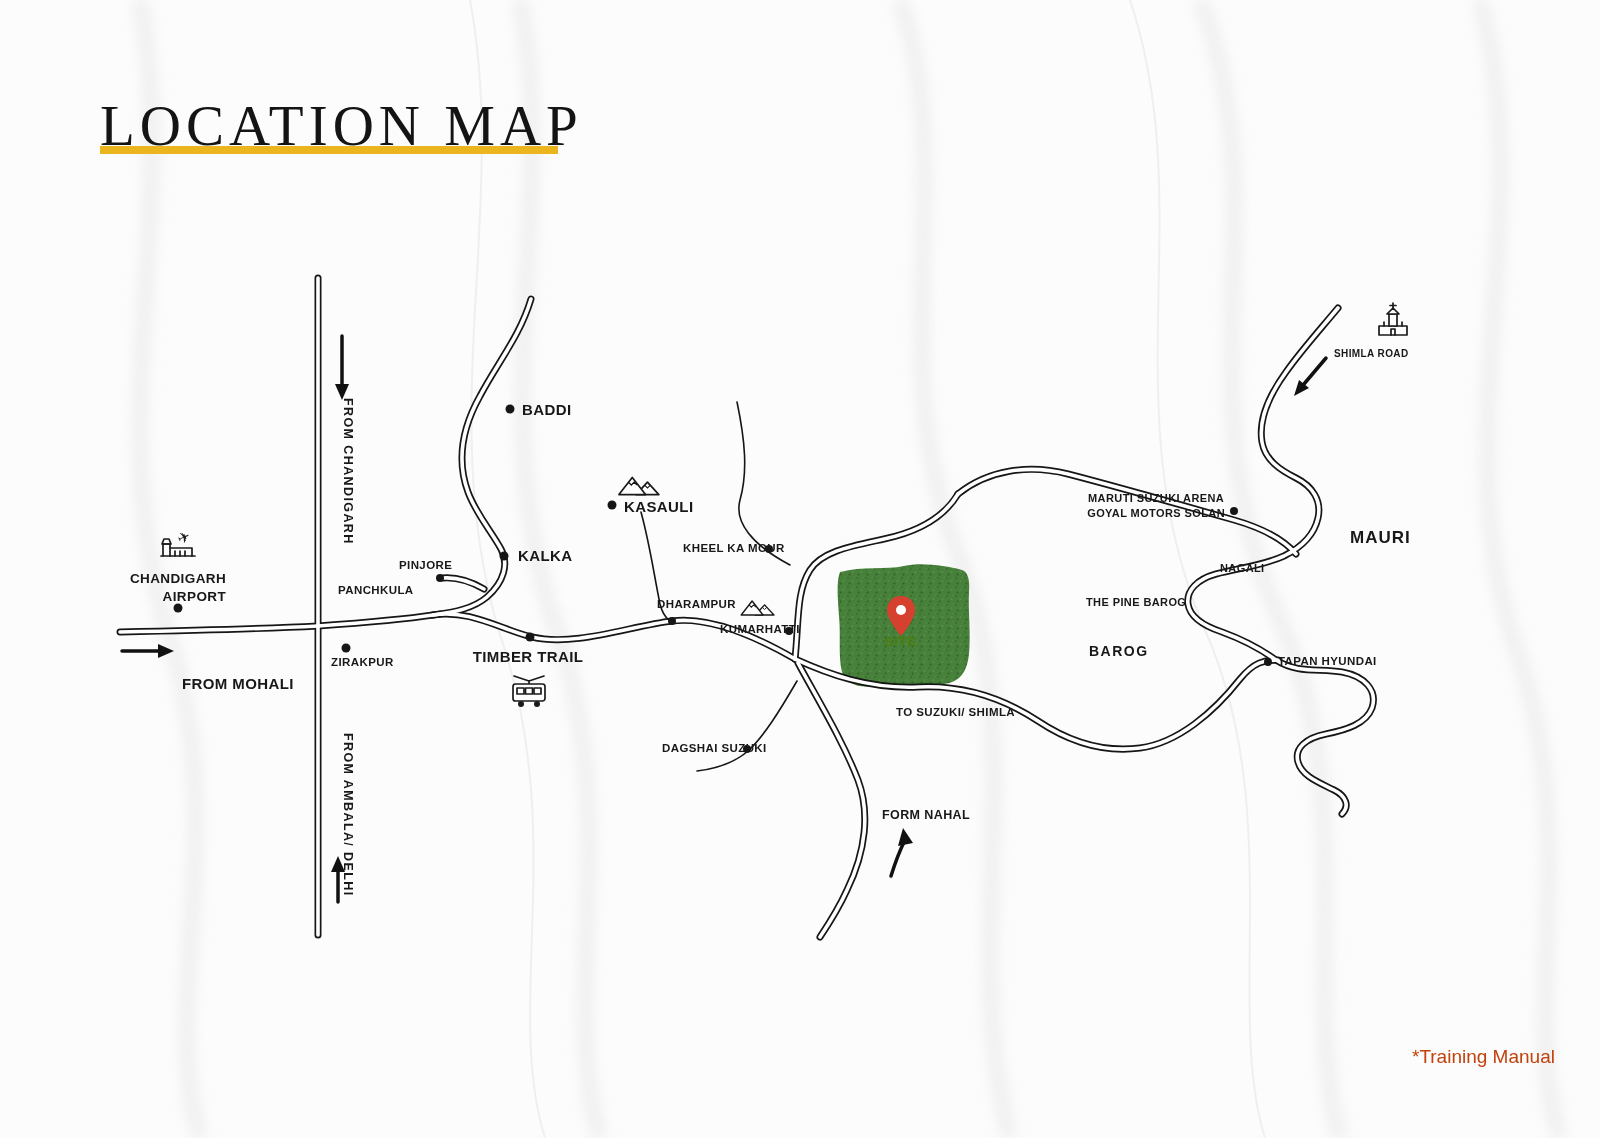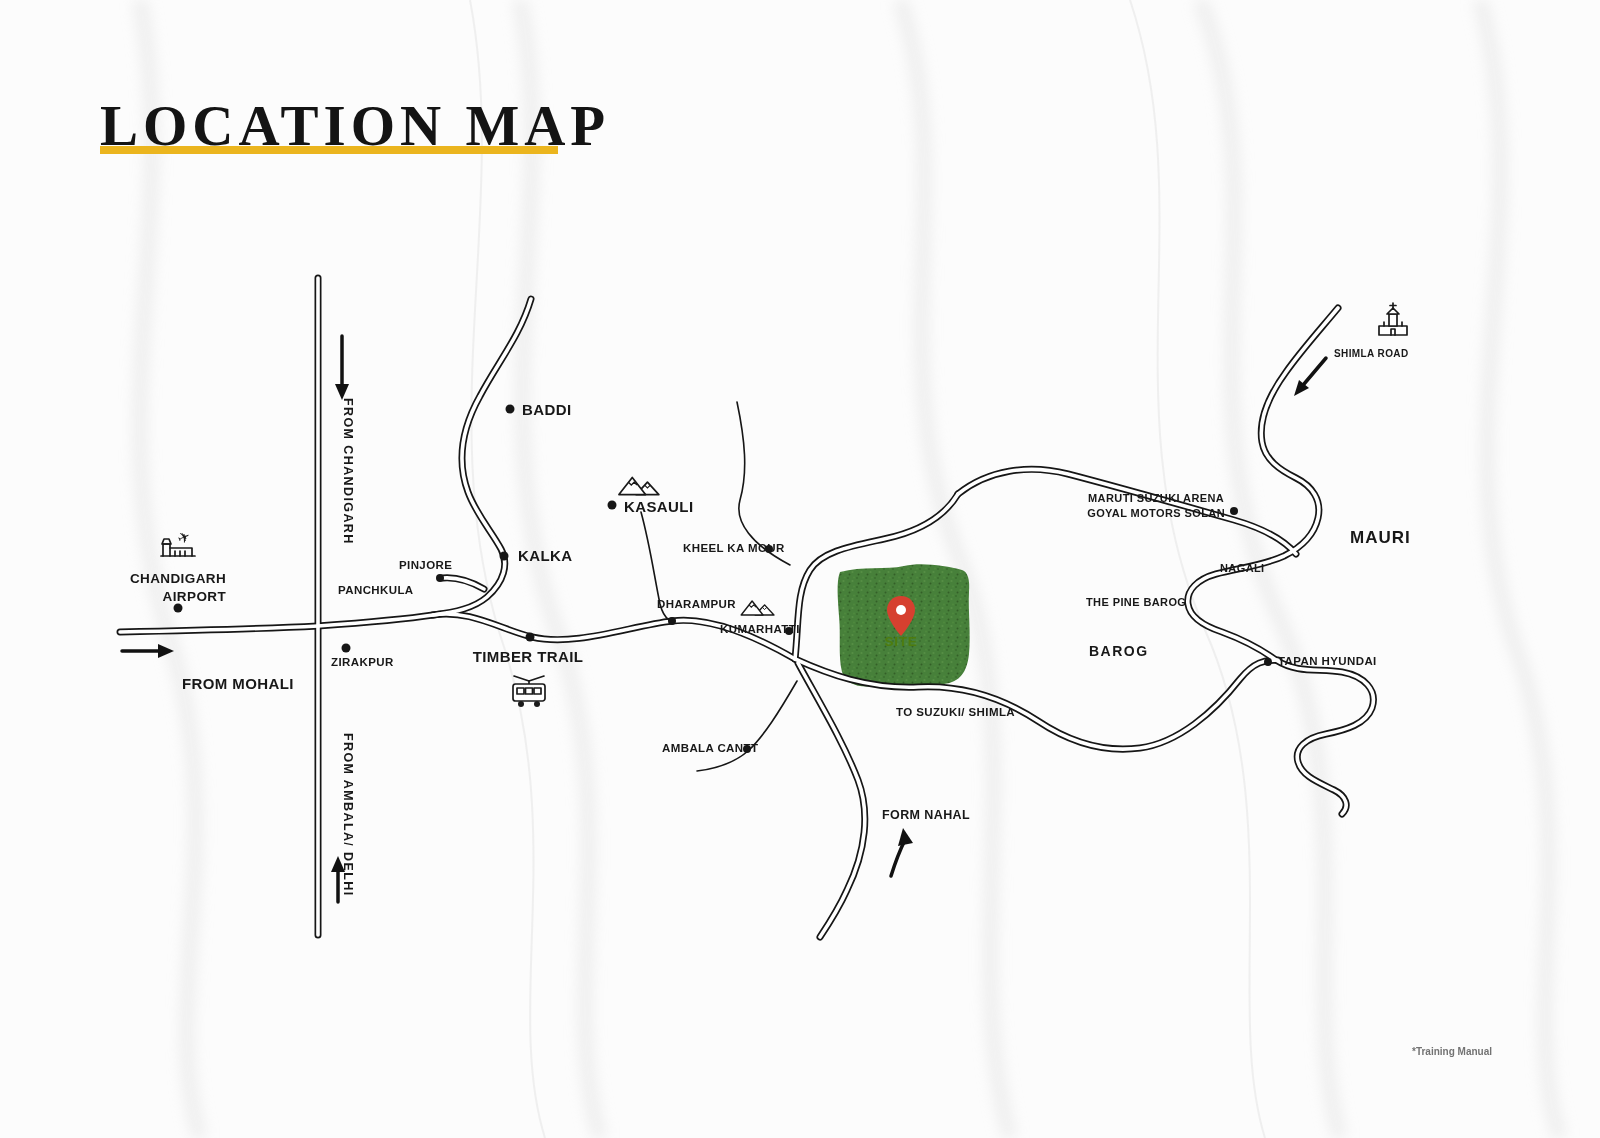--- a/index.html
+++ b/index.html
@@ -4,39 +4,39 @@
 <style>
   html,body { margin:0; padding:0; background:#ffffff; }
   .stage {
     position:relative; width:1600px; height:1138px; overflow:hidden;
     background:#fcfcfc; font-family:"Liberation Sans", sans-serif;
   }
   svg.layer { position:absolute; left:0; top:0; }
 
   .title {
     position:absolute; left:100px; top:93px; z-index:2;
-    font-family:"Liberation Serif", serif; font-size:57px; font-weight:700;
+    font-family:"Liberation Serif", serif; font-size:57px; font-weight:400;
     letter-spacing:5px; color:#141414; white-space:nowrap;
   }
   .title-underline {
     position:absolute; left:100px; top:146px; width:458px; height:8px;
     background:#EBB51E; z-index:1;
   }
 
   .label {
     position:absolute; z-index:3; font-weight:700; color:#181818;
     letter-spacing:.4px; white-space:pre-line; line-height:1.3;
   }
   .center { transform:translateX(-50%); text-align:right; }
   .right-align { transform:translateX(-100%); text-align:center; }
   .vertical { transform-origin:0 0; transform:rotate(90deg); letter-spacing:1.4px; }
   .site-label { color:#4d7c0f; letter-spacing:.8px; }
   .footnote {
     position:absolute; left:1412px; top:1046px; z-index:3;
-    font-size:10px; font-weight:700; color:#737373;
+    font-size:19px; font-weight:400; color:#c2410c;
   }
 
   
   .rc { stroke:#161616; stroke-width:7; fill:none; stroke-linecap:round; stroke-linejoin:round; }
   .ri { stroke:#ffffff; stroke-width:3.6; fill:none; stroke-linecap:round; stroke-linejoin:round; }
   .thin { stroke:#161616; stroke-width:1.6; fill:none; stroke-linecap:round; }
   .dot { fill:#161616; }
   .arrowline { stroke:#111111; stroke-width:3.5; fill:none; stroke-linecap:round; }
   .arrowhead { fill:#111111; stroke:none; }
   .ic { stroke:#1a1a1a; fill:none; stroke-width:1.7; stroke-linecap:round; stroke-linejoin:round; }
@@ -205,21 +205,21 @@
   <div class="label" style="left:522px;top:400px;font-size:15px">BADDI</div>
   <div class="label" style="left:624px;top:497px;font-size:15px">KASAULI</div>
   <div class="label" style="left:518px;top:546px;font-size:15px">KALKA</div>
   <div class="label" style="left:399px;top:558px;font-size:11.5px">PINJORE</div>
   <div class="label" style="left:338px;top:583px;font-size:11.5px">PANCHKULA</div>
   <div class="label" style="left:331px;top:655px;font-size:11.5px">ZIRAKPUR</div>
   <div class="label center" style="left:528px;top:647px;font-size:15px">TIMBER TRAIL</div>
   <div class="label" style="left:657px;top:597px;font-size:11.5px">DHARAMPUR</div>
   <div class="label" style="left:720px;top:622px;font-size:11.5px">KUMARHATTI</div>
   <div class="label" style="left:683px;top:541px;font-size:11.5px">KHEEL KA MOUR</div>
-  <div class="label" style="left:662px;top:741px;font-size:11.5px">AMBALA CANTT</div>
+  <div class="label" style="left:662px;top:741px;font-size:11.5px">DAGSHAI SUZUKI</div>
   <div class="label center site-label" style="left:901px;top:633px;font-size:13.5px">SITE</div>
   <div class="label right-align" style="left:1225px;top:491px;font-size:11px;line-height:1.4">MARUTI SUZUKI ARENA
 GOYAL MOTORS SOLAN</div>
   <div class="label" style="left:1086px;top:595px;font-size:11px">THE PINE BAROG</div>
   <div class="label" style="left:1220px;top:561px;font-size:11px">NAGALI</div>
   <div class="label" style="left:1089px;top:642px;font-size:14px;letter-spacing:1.5px">BAROG</div>
   <div class="label" style="left:1350px;top:527px;font-size:17px;letter-spacing:1px">MAURI</div>
   <div class="label" style="left:1278px;top:654px;font-size:11.5px">TAPAN HYUNDAI</div>
 
   <div class="footnote">*Training Manual</div>

